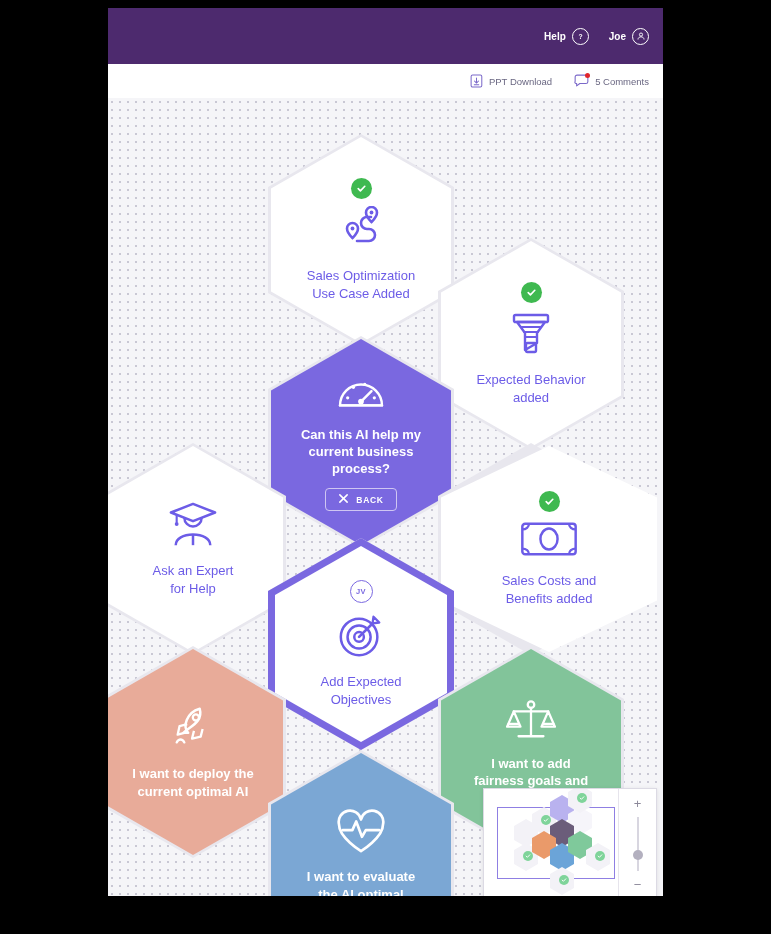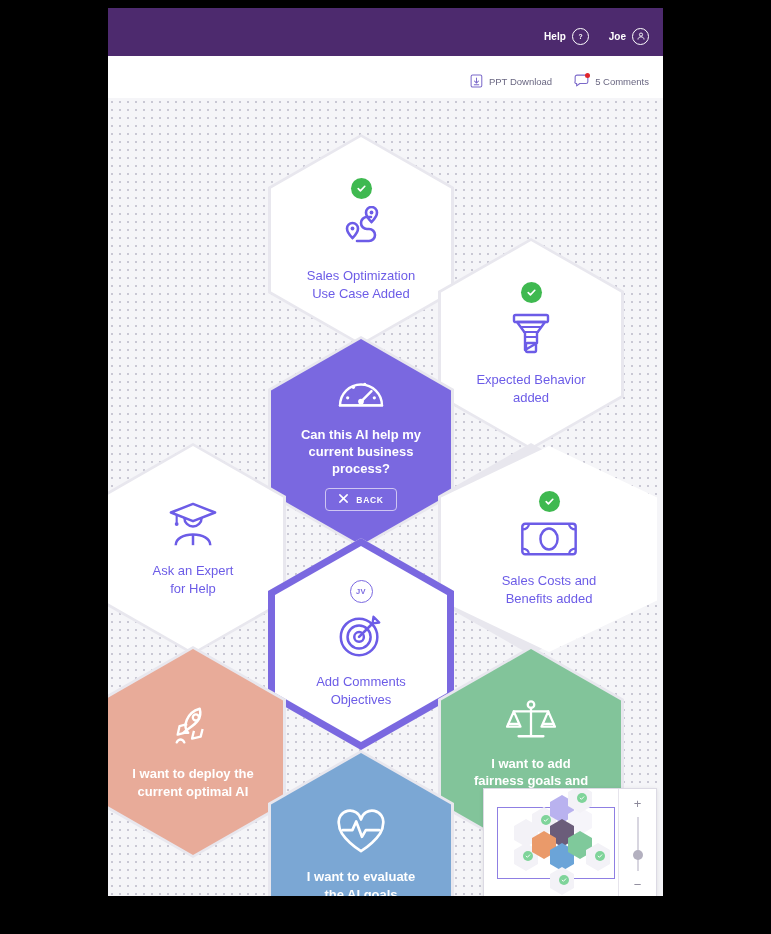--- a/index.html
+++ b/index.html
@@ -1,21 +1,21 @@
 <!DOCTYPE html>
 <html><head>
 <meta charset="utf-8">
 <style>
   html,body{margin:0;padding:0;background:#000;}
   body{width:771px;height:934px;overflow:hidden;font-family:"Liberation Sans",sans-serif;}
 
   .frame{position:absolute;left:108px;top:8px;width:555px;height:888px;background:#fff;overflow:hidden;}
 
   
-  .topbar{position:absolute;left:0;top:0;width:555px;height:48px;background:#4d2a6e;}
+  .topbar{position:absolute;left:0;top:0;width:555px;height:56px;background:#4d2a6e;}
   .topbar-right{position:absolute;right:14px;top:0;height:56px;display:flex;align-items:center;gap:20px;}
   .tb-item{display:flex;align-items:center;gap:6px;color:#fff;font-size:10px;font-weight:bold;cursor:pointer;}
   .circ-ic{width:15px;height:15px;border:1.3px solid #fff;border-radius:50%;display:flex;align-items:center;justify-content:center;}
   .circ-ic svg{display:block;}
 
   .subbar{position:absolute;left:0;top:56px;width:555px;height:34px;background:#fff;border-bottom:1px solid #e4e2ea;}
   .subbar-right{position:absolute;right:14px;top:0;height:34px;display:flex;align-items:center;gap:22px;}
   .sb-item{display:flex;align-items:center;gap:6px;color:#6a6782;font-size:9.5px;cursor:pointer;}
   .sb-item svg{display:block;}
   .cmt-wrap{position:relative;}
@@ -216,21 +216,21 @@
       <div class="avbadge">JV</div>
       <span class="hex-ic">
         <svg width="50" height="50" viewBox="0 0 52 52">
           <circle cx="24" cy="28" r="19" fill="none" stroke="#6c5ce7" stroke-width="2.6"></circle>
           <circle cx="24" cy="28" r="12" fill="none" stroke="#6c5ce7" stroke-width="2.6"></circle>
           <circle cx="24" cy="28" r="5" fill="none" stroke="#6c5ce7" stroke-width="2.6"></circle>
           <path d="M24 28l14-14" stroke="#6c5ce7" stroke-width="2.8" stroke-linecap="round"></path>
           <path d="M38 14l1-7 6 6-7 1z" fill="none" stroke="#6c5ce7" stroke-width="2.4" stroke-linejoin="round"></path>
         </svg>
       </span>
-      <div class="hex-label" style="white-space:pre-line;">Add Comments
+      <div class="hex-label" style="white-space:pre-line;">Add Expected
 Objectives</div>
     </div>
 
     <div class="hex-shadow" style="left:-8px;top:548px;width:186px;height:212px;"></div>
     <div class="hex-inner" style="left:-5px;top:551px;width:180px;height:206px;background:#e8ab99;">
       <span class="hex-ic">
         <svg width="48" height="48" viewBox="0 0 50 50">
           <path d="M20 30C14 24 18 9 32 5c4 14-11 19-17 25z" fill="none" stroke="#fff" stroke-width="2.6" stroke-linejoin="round"></path>
           <circle cx="28" cy="14" r="3.2" fill="none" stroke="#fff" stroke-width="2.4"></circle>
           <path d="M19 21l-8 2-2 9 7-2" fill="none" stroke="#fff" stroke-width="2.4" stroke-linejoin="round"></path>
@@ -260,21 +260,21 @@
 
     <div class="hex-shadow" style="left:160px;top:652px;width:186px;height:212px;"></div>
     <div class="hex-inner" style="left:163px;top:655px;width:180px;height:206px;background:#7ba7d4;">
       <span class="hex-ic">
         <svg width="52" height="46" viewBox="0 0 54 48">
           <path d="M27 44S4 30 4 16A11 11 0 0 1 27 11 11 11 0 0 1 50 16c0 14-23 28-23 28z" fill="none" stroke="#fff" stroke-width="2.8" stroke-linejoin="round"></path>
           <path d="M8 22h10l4-9 6 16 4-7h14" fill="none" stroke="#fff" stroke-width="2.8" stroke-linecap="round" stroke-linejoin="round"></path>
         </svg>
       </span>
       <div class="hex-label hex-label-w" style="white-space:pre-line;">I want to evaluate
-the AI goals</div>
+the AI optimal</div>
     </div>
 
     <div class="minimap">
       <div class="mm-canvas">
         <div class="mm-view"></div>
 
         <div class="mm-hex" style="left:30px;top:30px;width:24px;height:28px;background:#f3f2f7;border:0;"></div>
         <div class="mm-hex" style="left:48px;top:18px;width:24px;height:28px;background:#f3f2f7;"></div>
         <div class="mm-hex" style="left:30px;top:54px;width:24px;height:28px;background:#f3f2f7;"></div>
         <div class="mm-hex" style="left:66px;top:6px;width:24px;height:28px;background:#b9b2ef;"></div>

